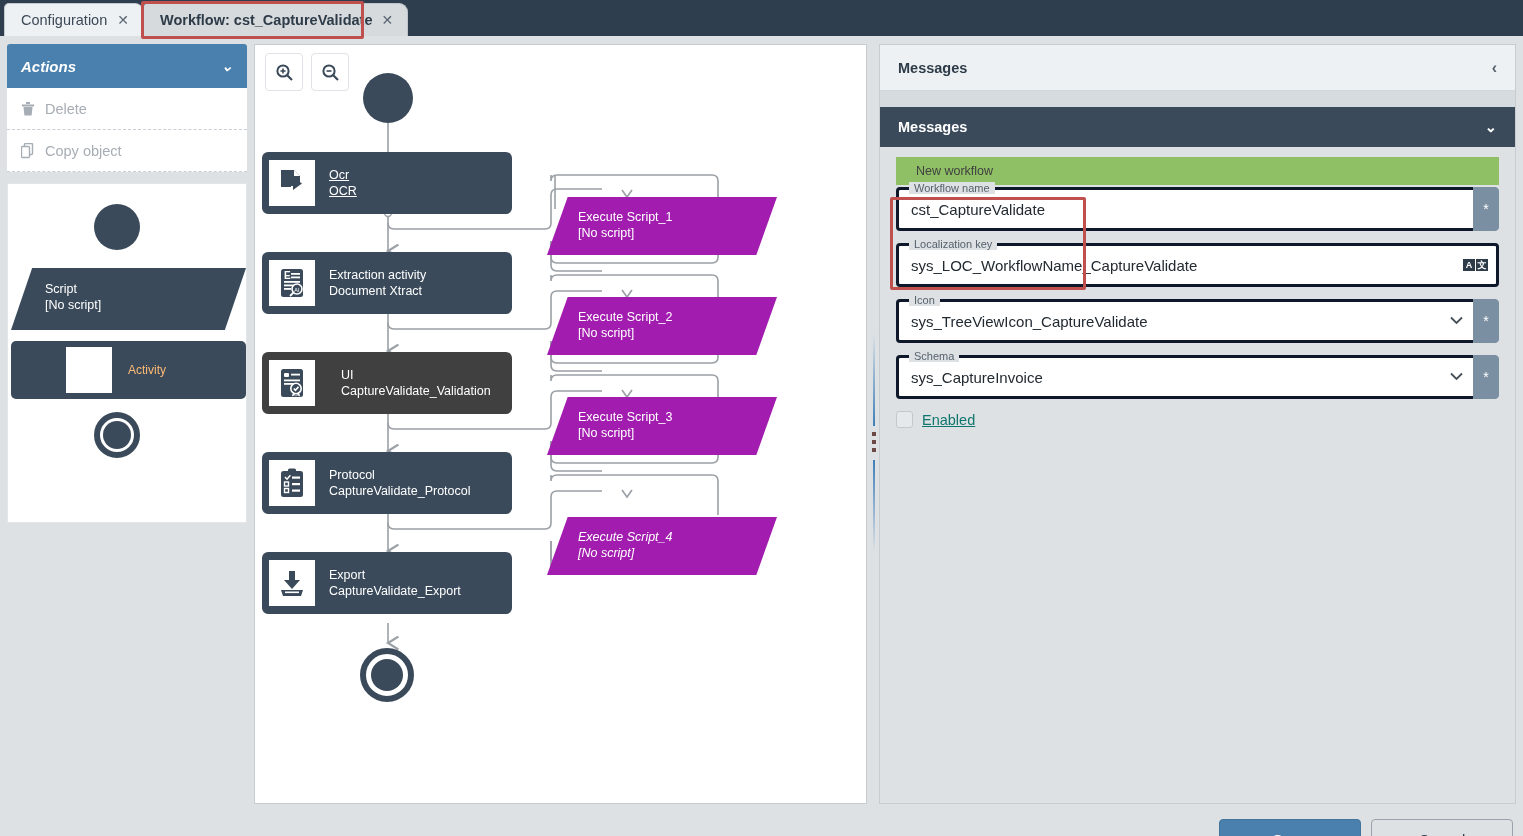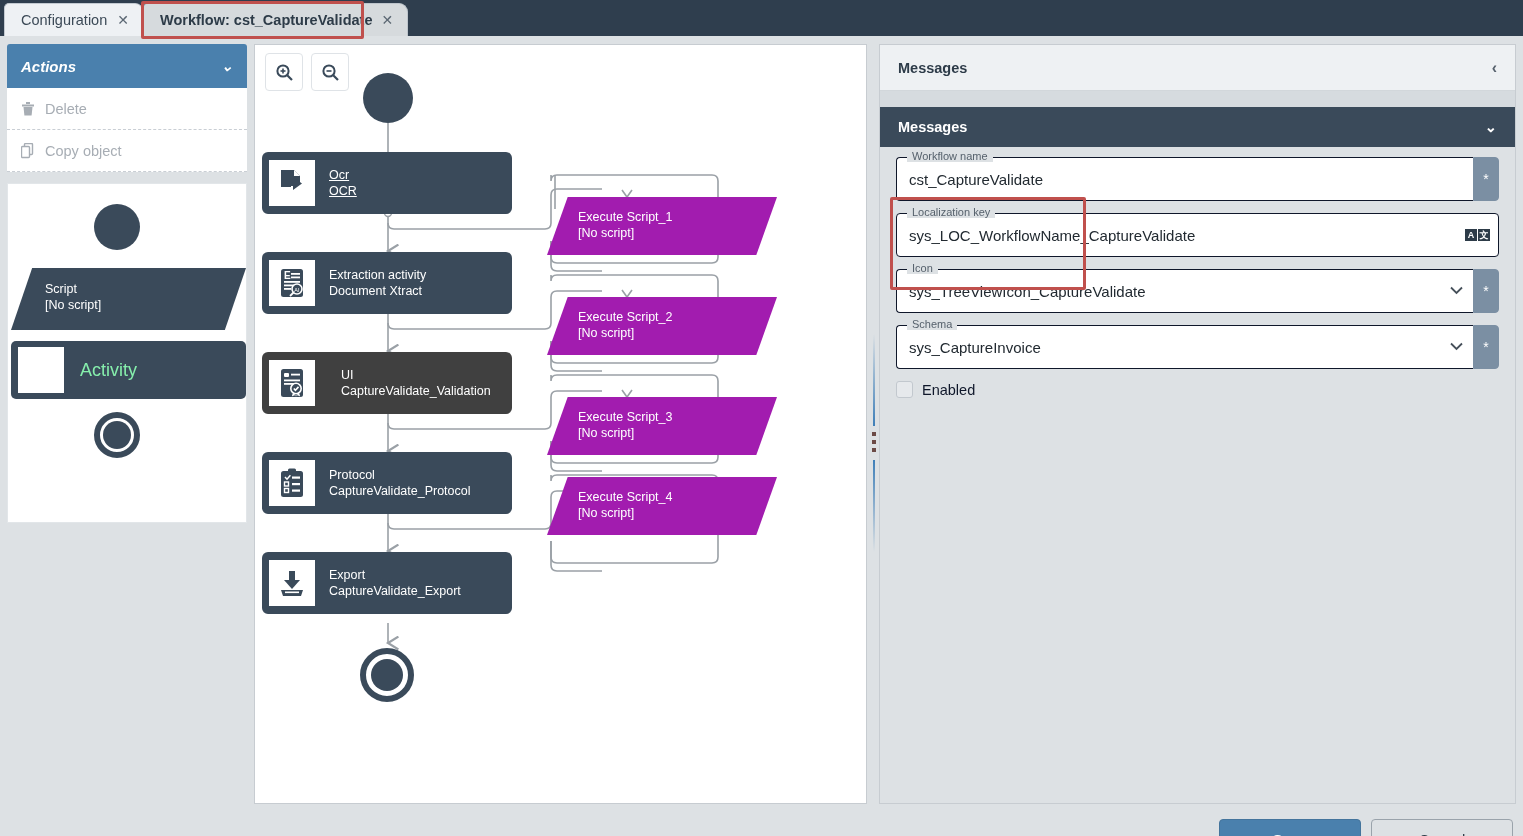--- a/index.html
+++ b/index.html
@@ -121,21 +121,21 @@
     clip-path: polygon(9% 0, 100% 0, 91% 100%, 0% 100%);
     color: #fff; font-size: 12.5px; line-height: 16px;
     padding: 13px 0 0 34px;
   }
   .pal-activity {
     position: absolute; left: 3px; top: 157px;
     width: 235px; height: 58px;
     background: #3a4a5a;
     border-radius: 5px;
     display: flex; align-items: center;
-    color: #86efac; font-size: 18px;
+    color: #fdba74; font-size: 12px; padding-left: 48px;
   }
   .pal-activity .sq {
     width: 46px; height: 46px; background: #fff;
     margin-left: 7px; margin-right: 16px;
   }
   .pal-end {
     position: absolute; left: 86px; top: 228px;
     width: 46px; height: 46px; border-radius: 50%;
     background: #fff;
     border: 6px solid #3a4a5a;
@@ -281,21 +281,21 @@
   .field {
     position: relative;
     display: flex;
     margin-bottom: 12px;
     height: 44px;
   }
   .fbox {
     position: relative;
     flex: 1;
     background: #ffffff;
-    border: 1px solid #0f172a;
+    border: 3px solid #0f172a;
     border-radius: 4px;
     display: flex; align-items: center;
     padding: 0 12px;
     font-size: 15px;
     color: #222a31;
   }
   .fbox.has-addon { border-radius: 4px 0 0 4px; border-right: none; }
   .flabel {
     position: absolute; left: 10px; top: -8px;
     background: #dde1e4;
@@ -330,22 +330,23 @@
     width: 12px; height: 12px;
     background: #2d3b48; color: #fff;
     font-size: 9px; line-height: 12px;
     text-align: center; font-weight: bold;
   }
   .trans-ic b.alt { background: #2d3b48; }
 
   .chk-row {
     display: flex; align-items: center;
     margin-top: 4px;
-    color: #0f172a;
+    color: #0f766e;
     font-size: 14.5px;
+    text-decoration: underline;
   }
   .chk-box {
     width: 17px; height: 17px;
     background: #e6e9ec;
     border: 1px solid #c2c8ce;
     border-radius: 3px;
     margin-right: 9px;
   }
 
   #field-highlight {
@@ -618,21 +619,21 @@
       <div>[No script]</div>
     </div>
     <div class="pgram" style="left:292px; top:252px;">
       <div>Execute Script_2</div>
       <div>[No script]</div>
     </div>
     <div class="pgram" style="left:292px; top:352px;">
       <div>Execute Script_3</div>
       <div>[No script]</div>
     </div>
-    <div class="pgram" style="left:292px; top:432px;">
+    <div class="pgram" style="left:292px; top:472px;font-style:italic;">
       <div>Execute Script_4</div>
       <div>[No script]</div>
     </div>
   </div>
 
   <div id="splitter">
     <div class="sline"></div>
     <div class="dots">
         <i></i>
         <i></i>
@@ -648,20 +649,23 @@
     </div>
     <div id="messages-gap"></div>
 
     <div id="wf-bar">
       <span>Messages</span>
       <span>⌄</span>
     </div>
 
     <div id="form">
 
+      <div class="banner">
+        <span>New workflow</span>
+      </div>
 
       <div class="field">
         <div class="fbox has-addon">
           <span class="flabel">Workflow name</span>
           <span>cst_CaptureValidate</span>
         </div>
         <div class="addon">*</div>
       </div>
 
       <div class="field">

